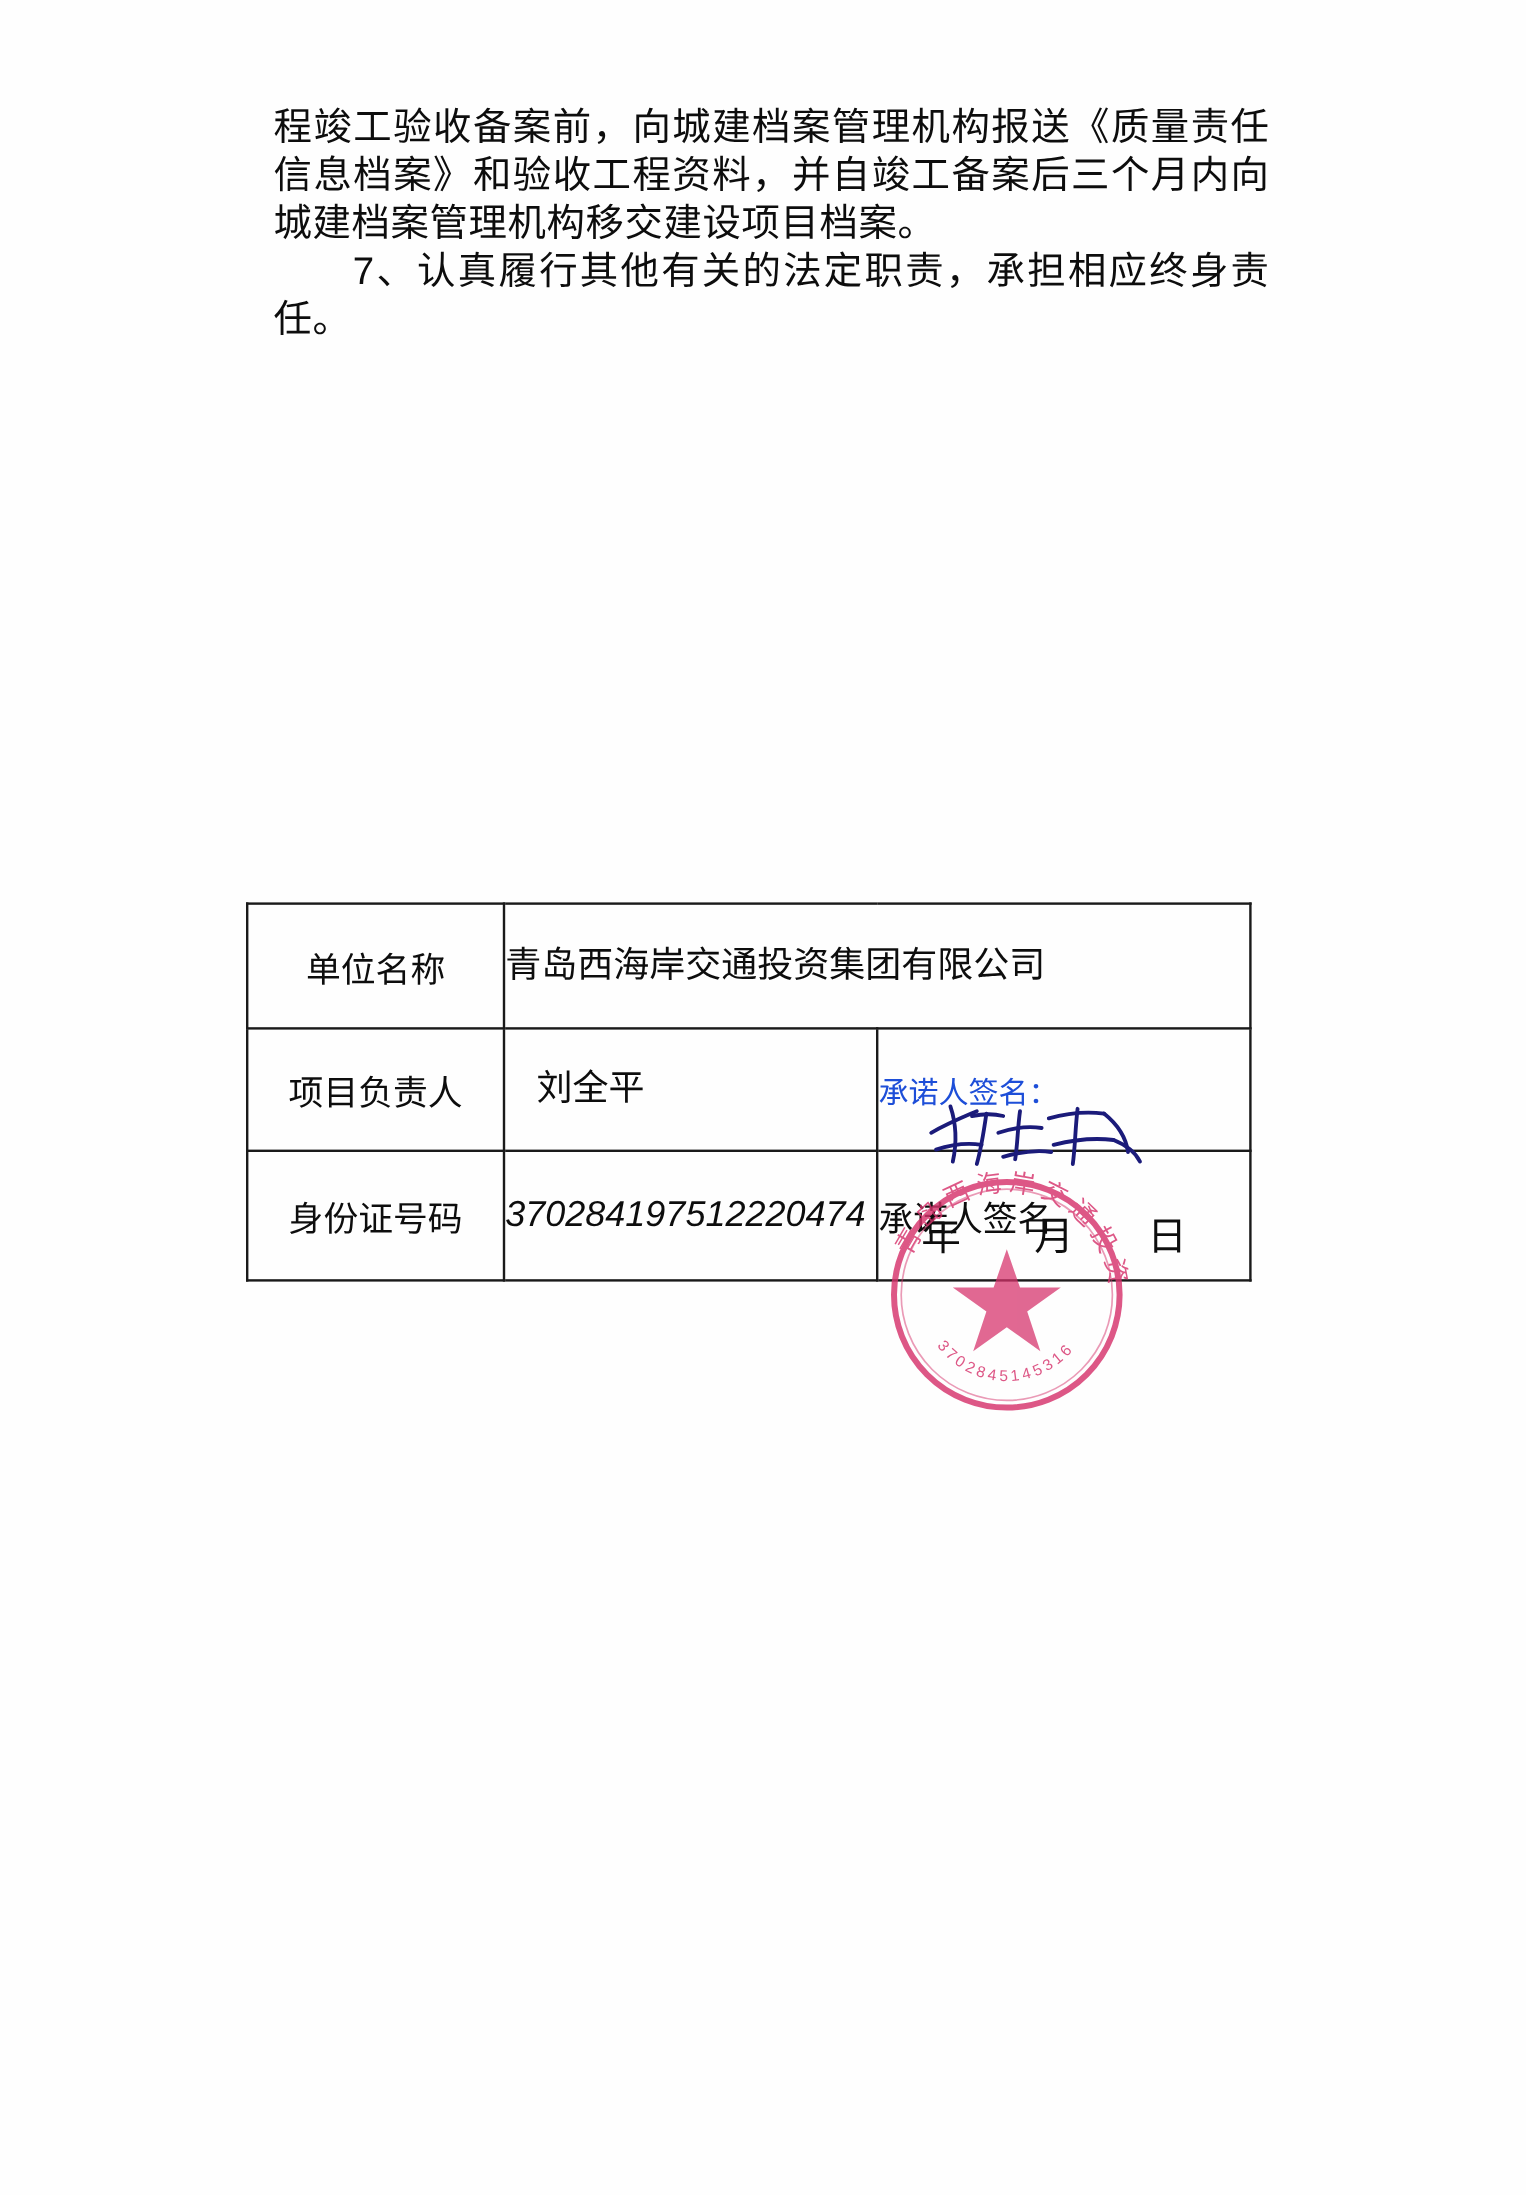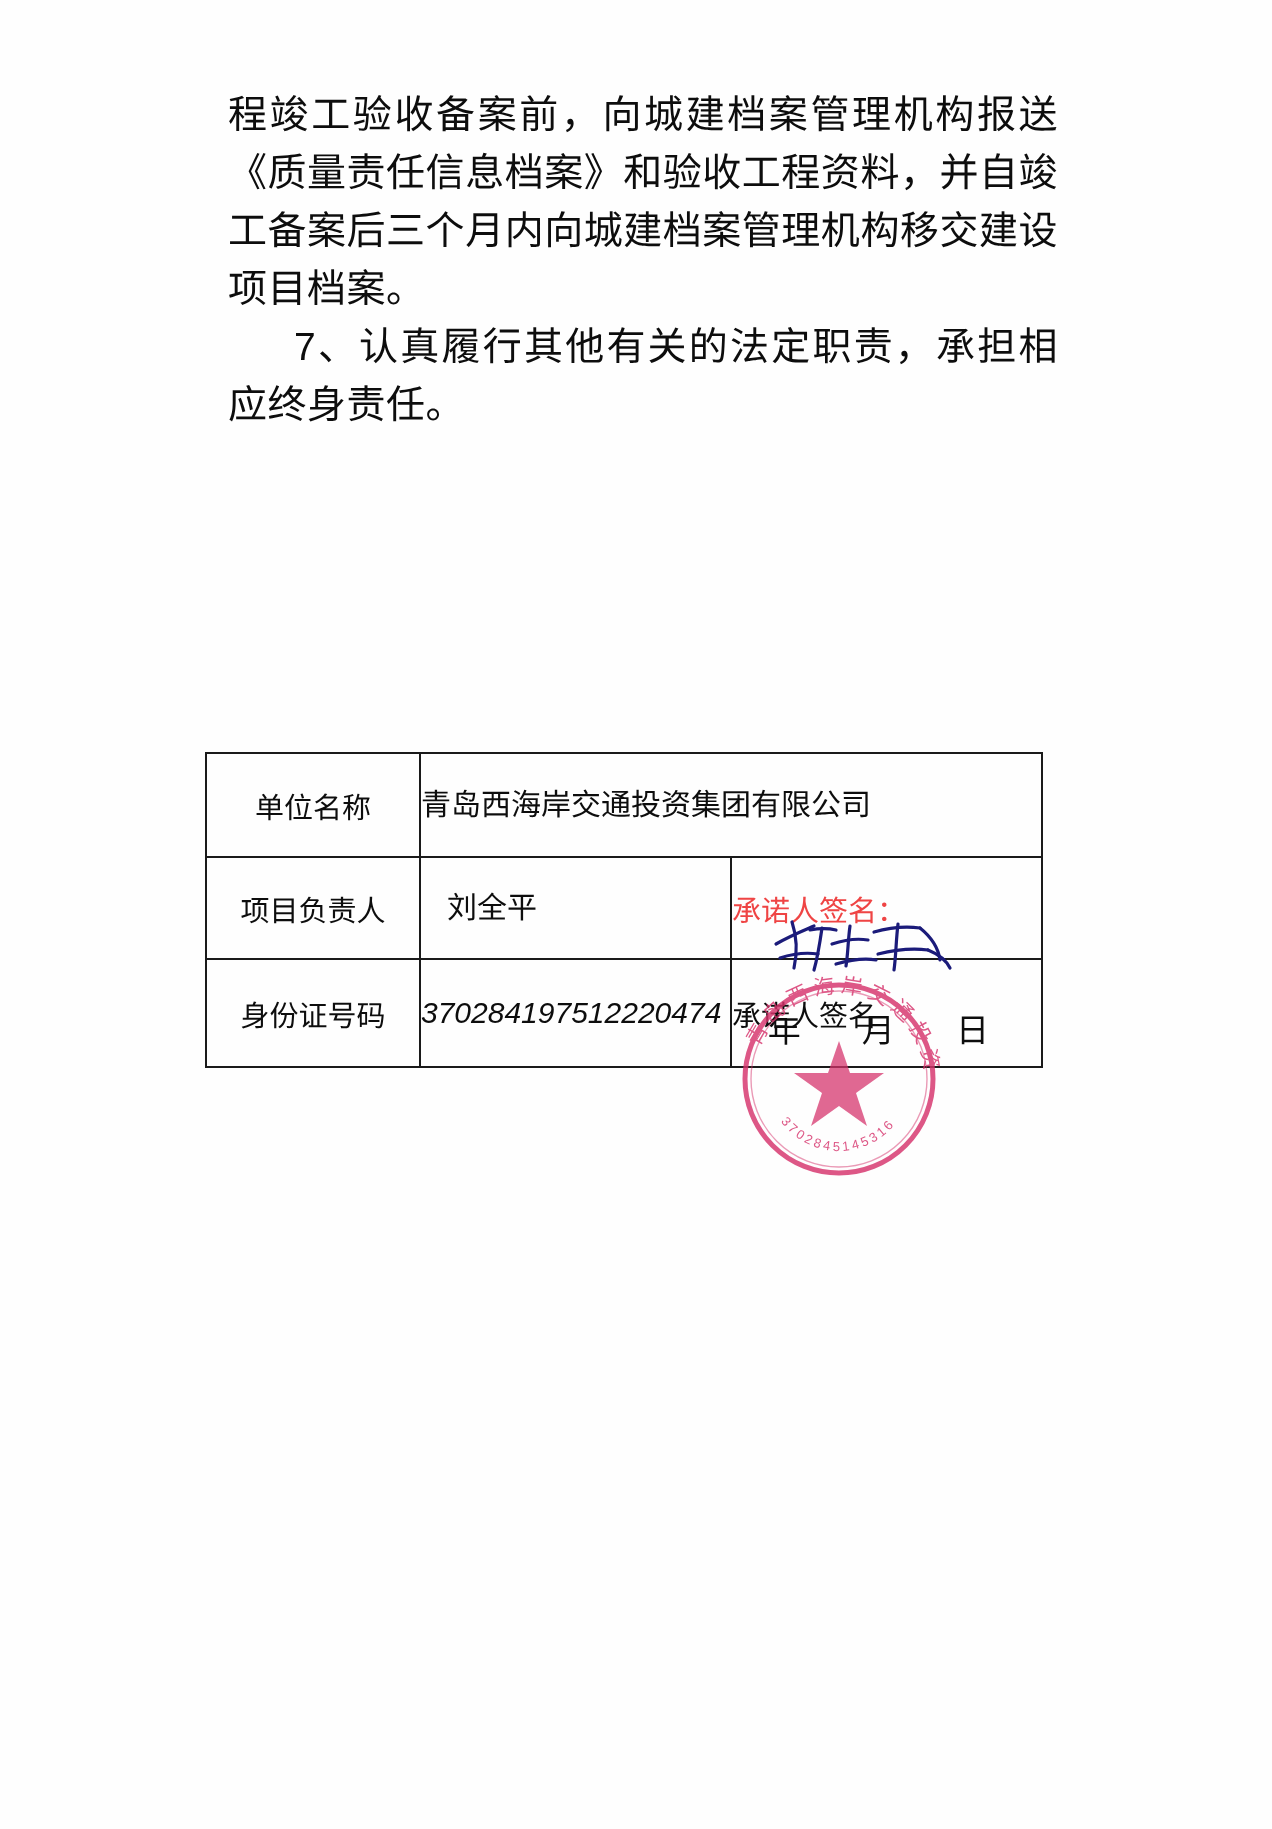--- a/index.html
+++ b/index.html
@@ -22,22 +22,22 @@
   }
 
   
   .doc-body {
     position: absolute;
     left: 228px;
     top: 86px;
     width: 830px;
   }
   .para {
-    font-size: 39px;
-    line-height: 58px;
+    font-size: 32px;
+    line-height: 40px;
     letter-spacing: 0.5px;
     color: #0d0d0d;
     text-align: justify;
     text-justify: inter-ideograph;
     margin: 0 0 0 0;
     font-family: "Liberation Sans", "DejaVu Sans", sans-serif;
   }
   .para.indent {
     text-indent: 66px;
   }
@@ -68,22 +68,22 @@
     font-size: 30px;
     color: #0d0d0d;
     padding: 12px 0 12px 14px;
     line-height: 46px;
     word-break: break-all;
   }
   .row1 .cell-value { height: 102px; }
   .row2 .cell-value { width: 286px; height: 100px; padding-left: 26px; }
   .row3 .cell-value { width: 286px; height: 106px; font-style: italic; }
   .cell-sign {
-    font-size: 29px;
-    color: #ef4444;
+    font-size: 25px;
+    color: #1d4ed8;
     padding: 10px 0 0 12px;
     vertical-align: top;
     position: relative;
   }
   .cell-seal {
     font-size: 29px;
     color: #0d0d0d;
     padding: 10px 0 0 12px;
     vertical-align: top;
     position: relative;

